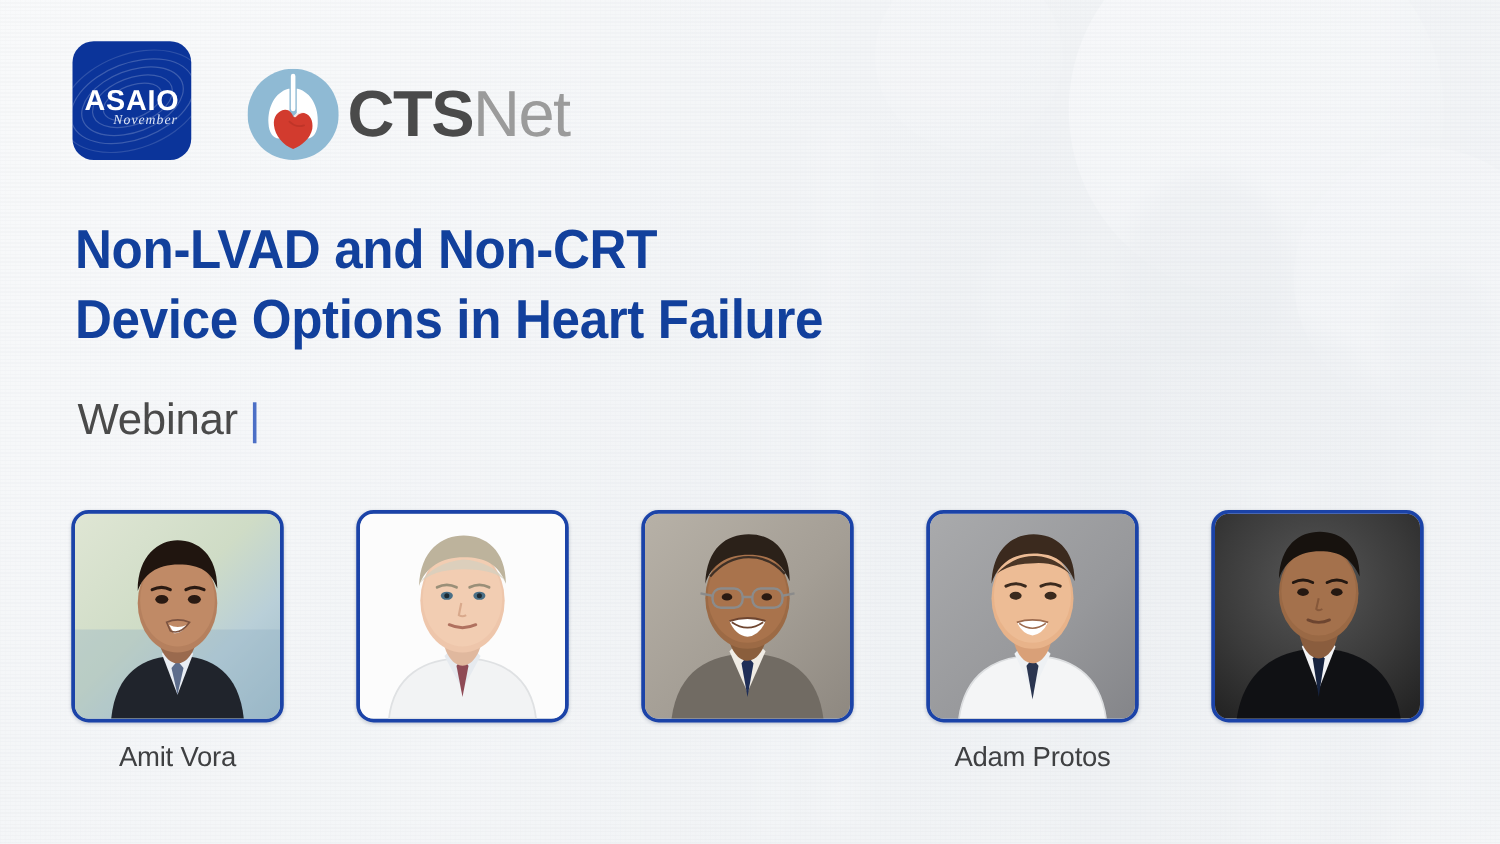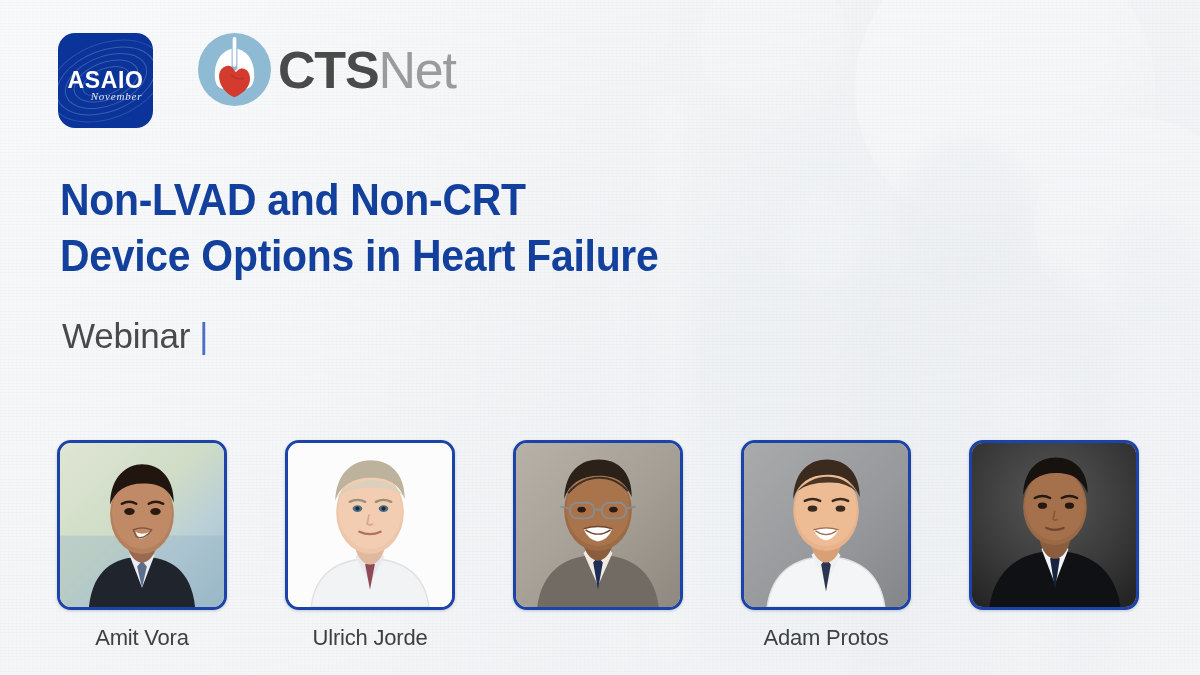--- a/index.html
+++ b/index.html
@@ -79,21 +79,21 @@
     position:absolute; inset:0; opacity:.05;
     background-image:
       repeating-linear-gradient(0deg, rgba(120,130,140,.5) 0 1px, rgba(255,255,255,0) 1px 3px),
       repeating-linear-gradient(90deg, rgba(120,130,140,.35) 0 1px, rgba(255,255,255,0) 1px 4px);
   }
 
   
   .content { position:absolute; inset:0; }
 
   
-  .logo-row { position:absolute; top:33px; left:58px; display:flex; align-items:flex-start; gap:45px; }
+  .logo-row { position:absolute; top:33px; left:58px; display:flex; align-items:flex-end; gap:45px; }
 
   .asaio-logo {
     position:relative; width:95px; height:95px; border-radius:17px;
     background:#0b349a; overflow:hidden; flex:0 0 auto;
   }
   .asaio-swirl { position:absolute; inset:0; }
   .asaio-swirl span {
     position:absolute; border:1px solid rgba(255,255,255,.20); border-radius:50%;
     left:50%; top:50%; transform-origin:center;
   }
@@ -145,21 +145,21 @@
     letter-spacing:-0.2px; white-space:nowrap;
     display:flex; align-items:flex-start; gap:9px;
   }
   .subtitle .sep { color:#4c6fc6; font-weight:400; }
 
   
   .speakers {
     position:absolute; left:57px; top:408px;
     display:flex; gap:58px;
   }
-  .speaker { width:170px;margin-top:32px; }
+  .speaker { width:170px; }
 
   .portrait {
     width:170px; height:170px; border-radius:14px;
     border:3px solid #1b43a8;
     overflow:hidden; position:relative;
     box-shadow:0 1px 3px rgba(30,50,90,.22);
     background:#cfd6dd;
   }
   .portrait svg { display:block; width:100%; height:100%; }
 
@@ -301,21 +301,20 @@
             <ellipse cx="72" cy="68" rx="5" ry="3.4" fill="#4a6f86"></ellipse>
             <ellipse cx="99" cy="68" rx="5" ry="3.4" fill="#4a6f86"></ellipse>
             <circle cx="72" cy="68" r="2.1" fill="#1d2a33"></circle>
             <circle cx="99" cy="68" r="2.1" fill="#1d2a33"></circle>
             <path d="M64 61 Q72 57 80 61" stroke="#9a8f78" stroke-width="2.4" fill="none" stroke-linecap="round"></path>
             <path d="M91 61 Q99 57 107 61" stroke="#9a8f78" stroke-width="2.4" fill="none" stroke-linecap="round"></path>
             <path d="M74 92 Q85 97 96 92" stroke="#b0715f" stroke-width="2.4" fill="none" stroke-linecap="round"></path>
             <path d="M84 74 L82 84 Q85 86 88 84" stroke="#d9a98c" stroke-width="1.8" fill="none"></path>
           </svg>
         </div>
-        <div class="speaker-name">Ulrich Jorde</div>
       </div>
 
       <div class="speaker">
         <div class="portrait">
           <svg viewBox="0 0 170 170" xmlns="http://www.w3.org/2000/svg">
             <defs>
                 <linearGradient id="bgC" x1="0" y1="0" x2="1" y2="1">
               <stop offset="0%" stop-color="#b7b1a7"></stop>
                   <stop offset="55%" stop-color="#a49e95"></stop>
               <stop offset="100%" stop-color="#8e8880"></stop>

